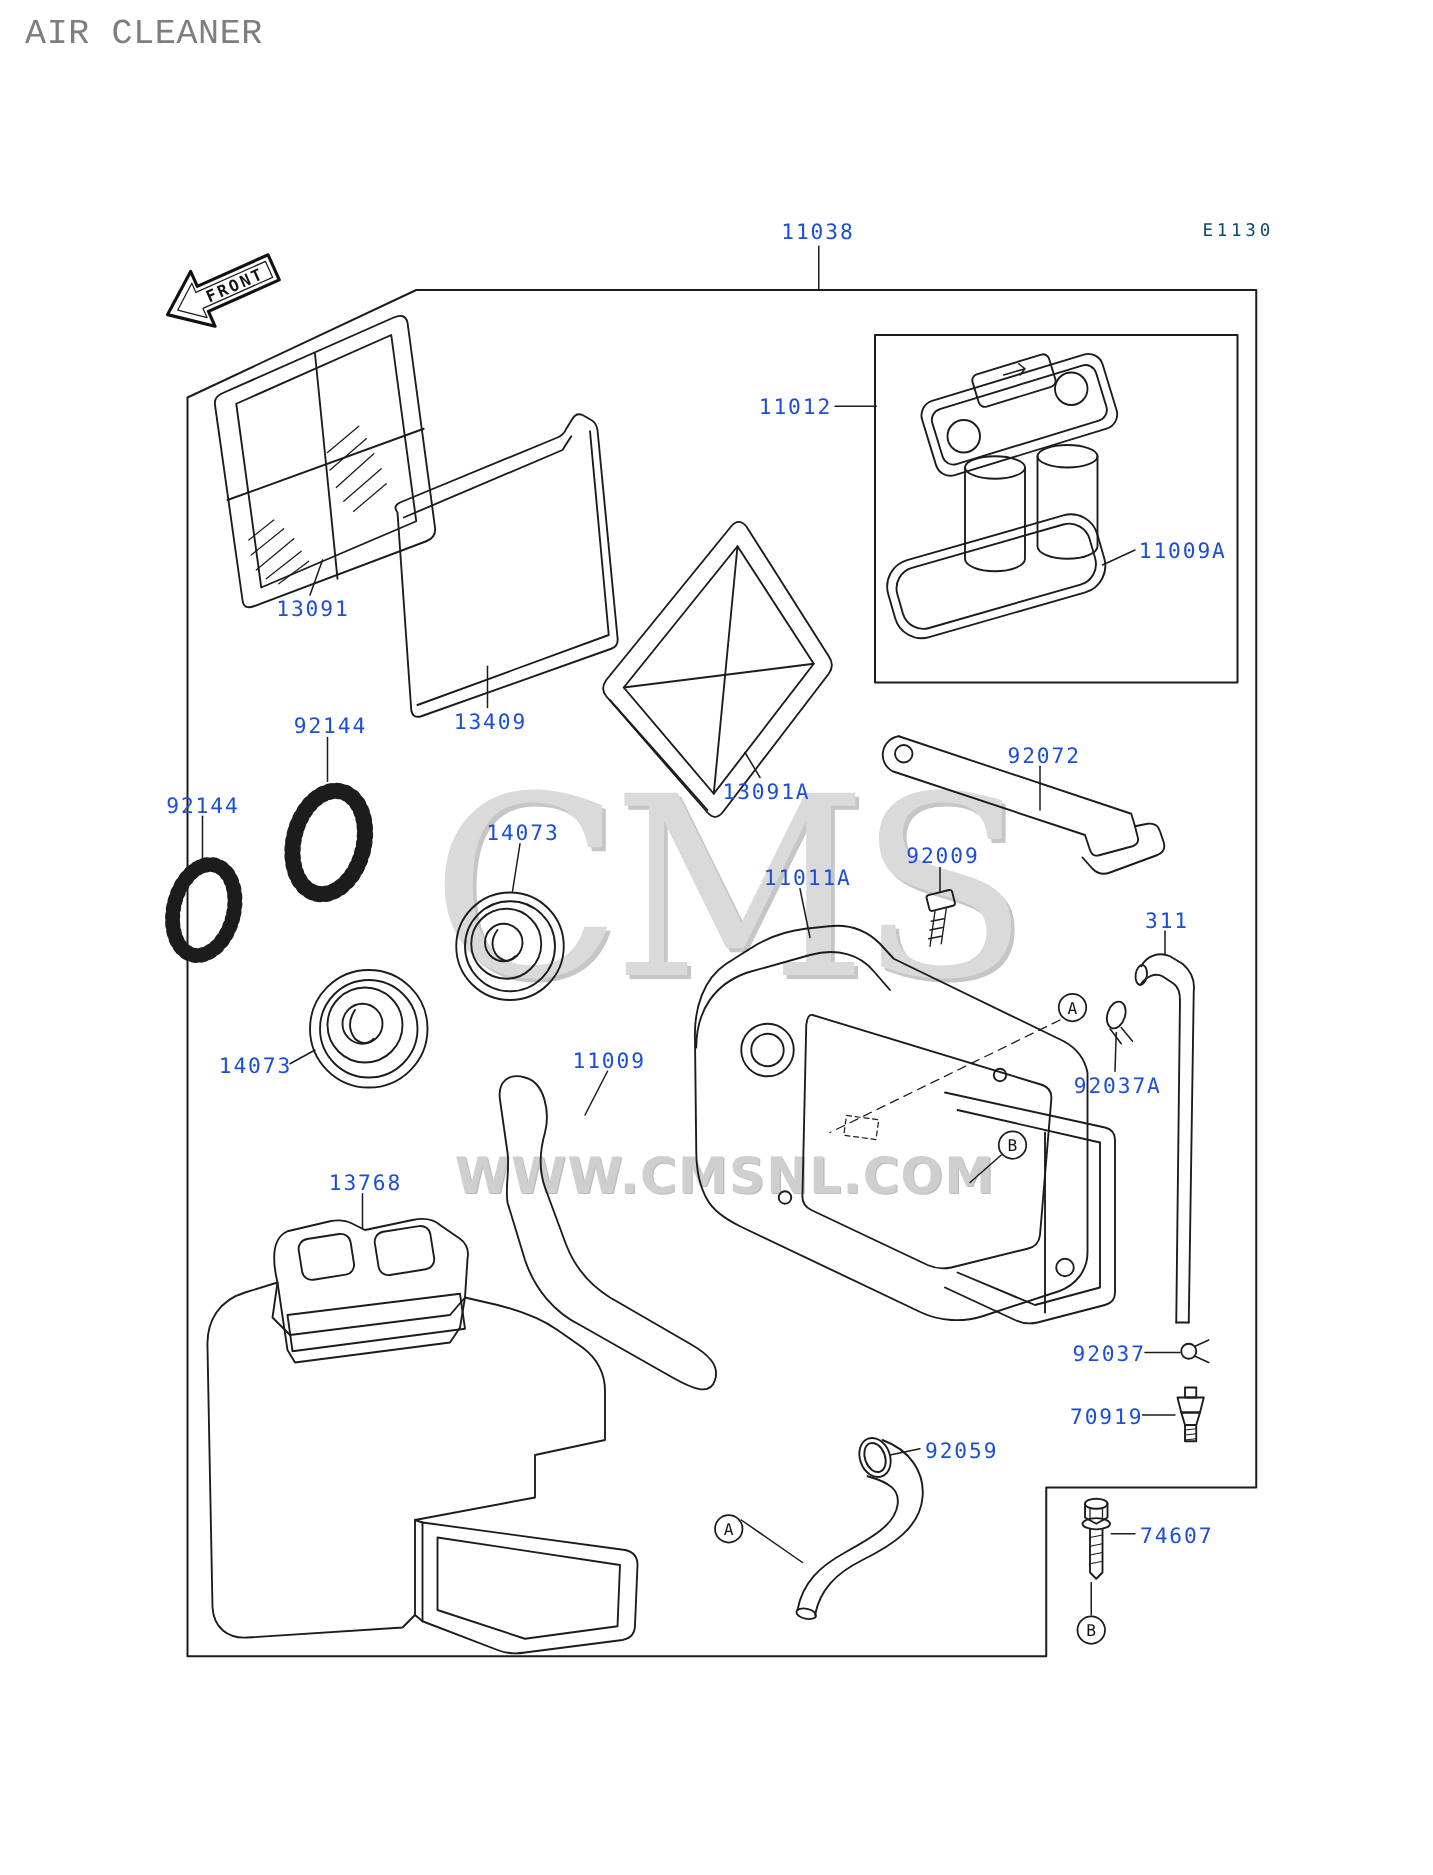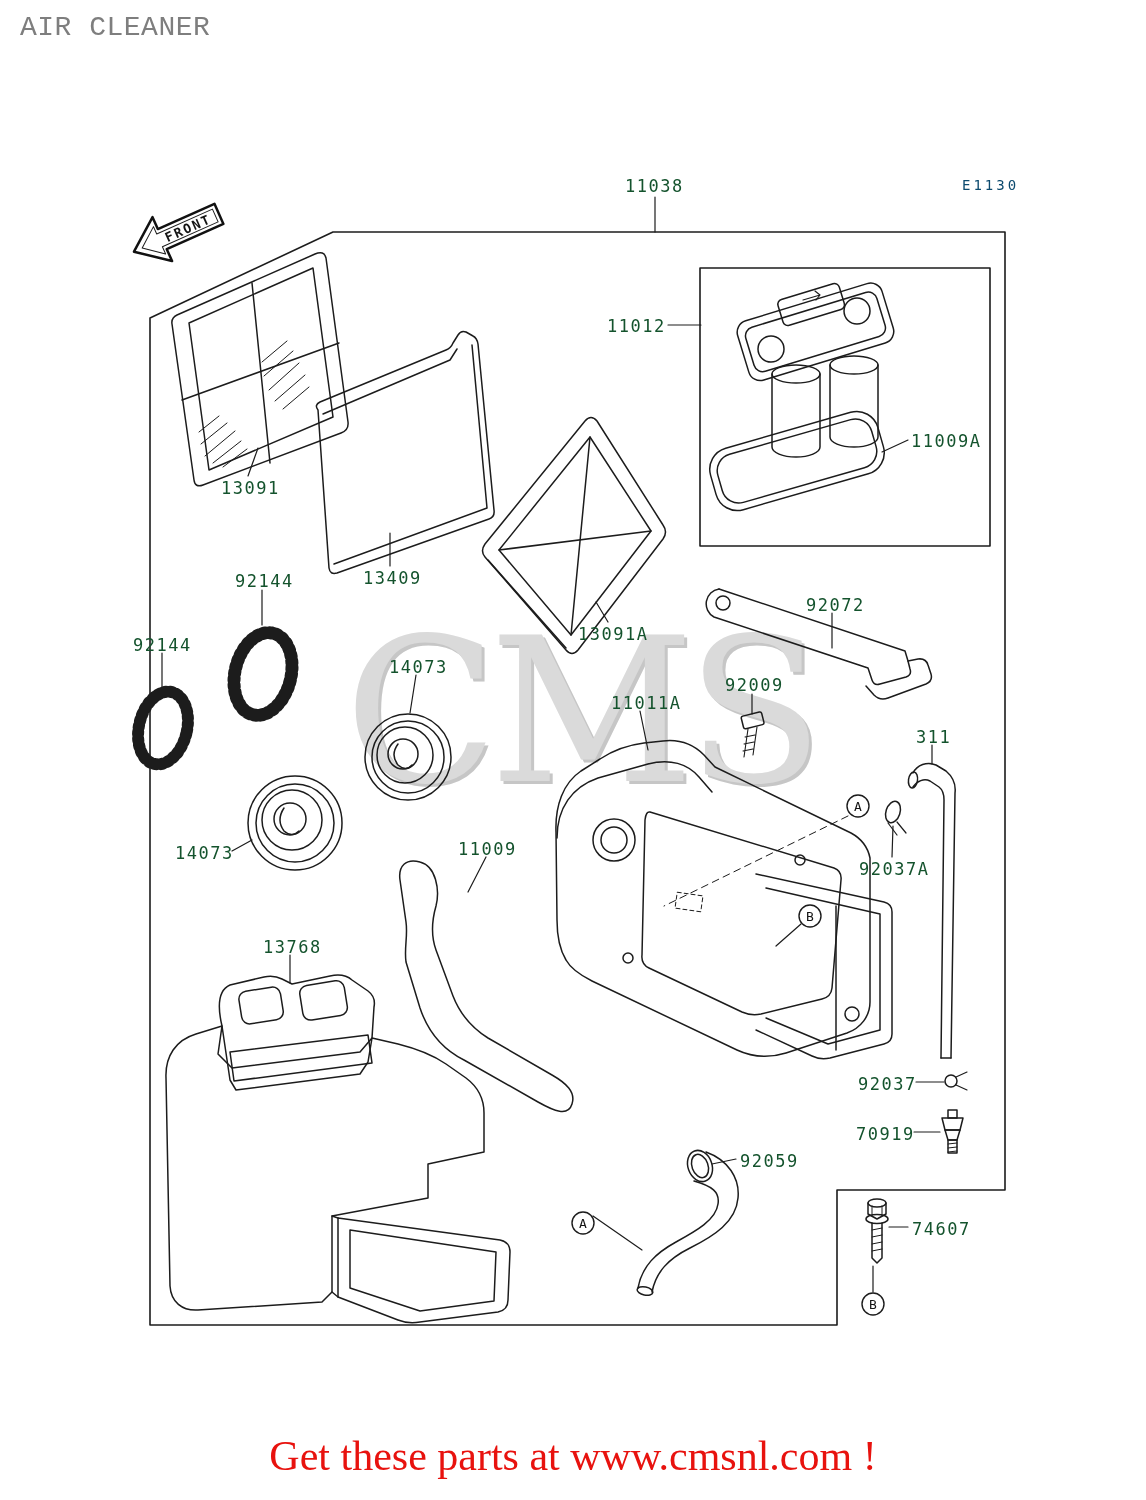--- a/index.html
+++ b/index.html
@@ -1,35 +1,36 @@
 <!DOCTYPE html>
 <html><head>
 <meta charset="utf-8">
 <style>
   *{margin:0;padding:0;box-sizing:border-box}
   html,body{background:#ffffff}
   body{width:1146px;height:1500px;position:relative;overflow:hidden;font-family:"DejaVu Sans Mono",monospace}
   .page{position:absolute;inset:0;background:#fff}
   .title{position:absolute;left:20px;top:12px;font-family:Liberation Mono, monospace;font-size:28px;color:#7e7e7e;letter-spacing:.5px;z-index:3}
-  .plabel{position:absolute;font-size:17px;letter-spacing:1.5px;color:#14532d;white-space:nowrap;z-index:3}
+  .plabel{position:absolute;font-size:17px;letter-spacing:1.5px;color:#1d4ed8;white-space:nowrap;z-index:3}
   .code{position:absolute;left:962px;top:177px;font-size:14px;letter-spacing:3px;color:#0c4a6e;z-index:3}
   .watermark-logo{position:absolute;left:330px;top:612px;width:500px;text-align:center;font-family:"DejaVu Serif",serif;font-weight:normal;font-size:200px;line-height:1;color:#dadada;text-shadow:3px 3px 0 #c6c6c6;letter-spacing:-8px;z-index:1}
   .watermark-url{position:absolute;left:330px;top:918px;width:500px;text-align:center;font-family:"DejaVu Sans",sans-serif;font-weight:bold;font-size:40px;color:#cfcfcf;text-shadow:1px 1px 0 #bcbcbc;letter-spacing:1px;z-index:1}
   .footer{position:absolute;left:0;top:1432px;width:100%;text-align:center;font-family:"Liberation Serif",serif;font-size:42px;color:#e8120e;z-index:3}
   .diagram-svg{position:absolute;left:0;top:0;z-index:2}
   svg text{stroke:none;fill:#141414;font-family:"DejaVu Sans Mono",monospace}
 </style>
 </head>
 <body>
 
 <div class="page">
 
   <div class="title">AIR CLEANER</div>
 
   <div class="watermark-logo">CMS</div>
+  <div class="watermark-url">WWW.CMSNL.COM</div>
 
   <svg class="diagram-svg" width="1146" height="1500" viewBox="0 0 1146 1500" fill="none" stroke="#1c1c1c" stroke-width="1.5" stroke-linecap="round" stroke-linejoin="round">
 
     <g stroke-width="1.6">
       <polygon points="333,232 1005,232 1005,1190 837,1190 837,1325 150,1325 150,318"></polygon>
       <rect x="700" y="268" width="290" height="278"></rect>
     </g>
 
     <g transform="translate(176,233) rotate(-24)">
       <polygon points="-46,0 -15,-24 -15,-11 47,-11 47,11 -15,11 -15,24" fill="#ffffff" stroke="#111" stroke-width="2.5"></polygon>
@@ -246,14 +247,13 @@
   <div class="plabel" style="left:806px;top:595px">92072</div>
   <div class="plabel" style="left:916px;top:727px">311</div>
   <div class="plabel" style="left:859px;top:859px">92037A</div>
   <div class="plabel" style="left:458px;top:839px">11009</div>
   <div class="plabel" style="left:263px;top:937px">13768</div>
   <div class="plabel" style="left:858px;top:1074px">92037</div>
   <div class="plabel" style="left:856px;top:1124px">70919</div>
   <div class="plabel" style="left:740px;top:1151px">92059</div>
   <div class="plabel" style="left:912px;top:1219px">74607</div>
 
-  <div class="footer">Get these parts at www.cmsnl.com !</div>
 </div>
 
 </body></html>

